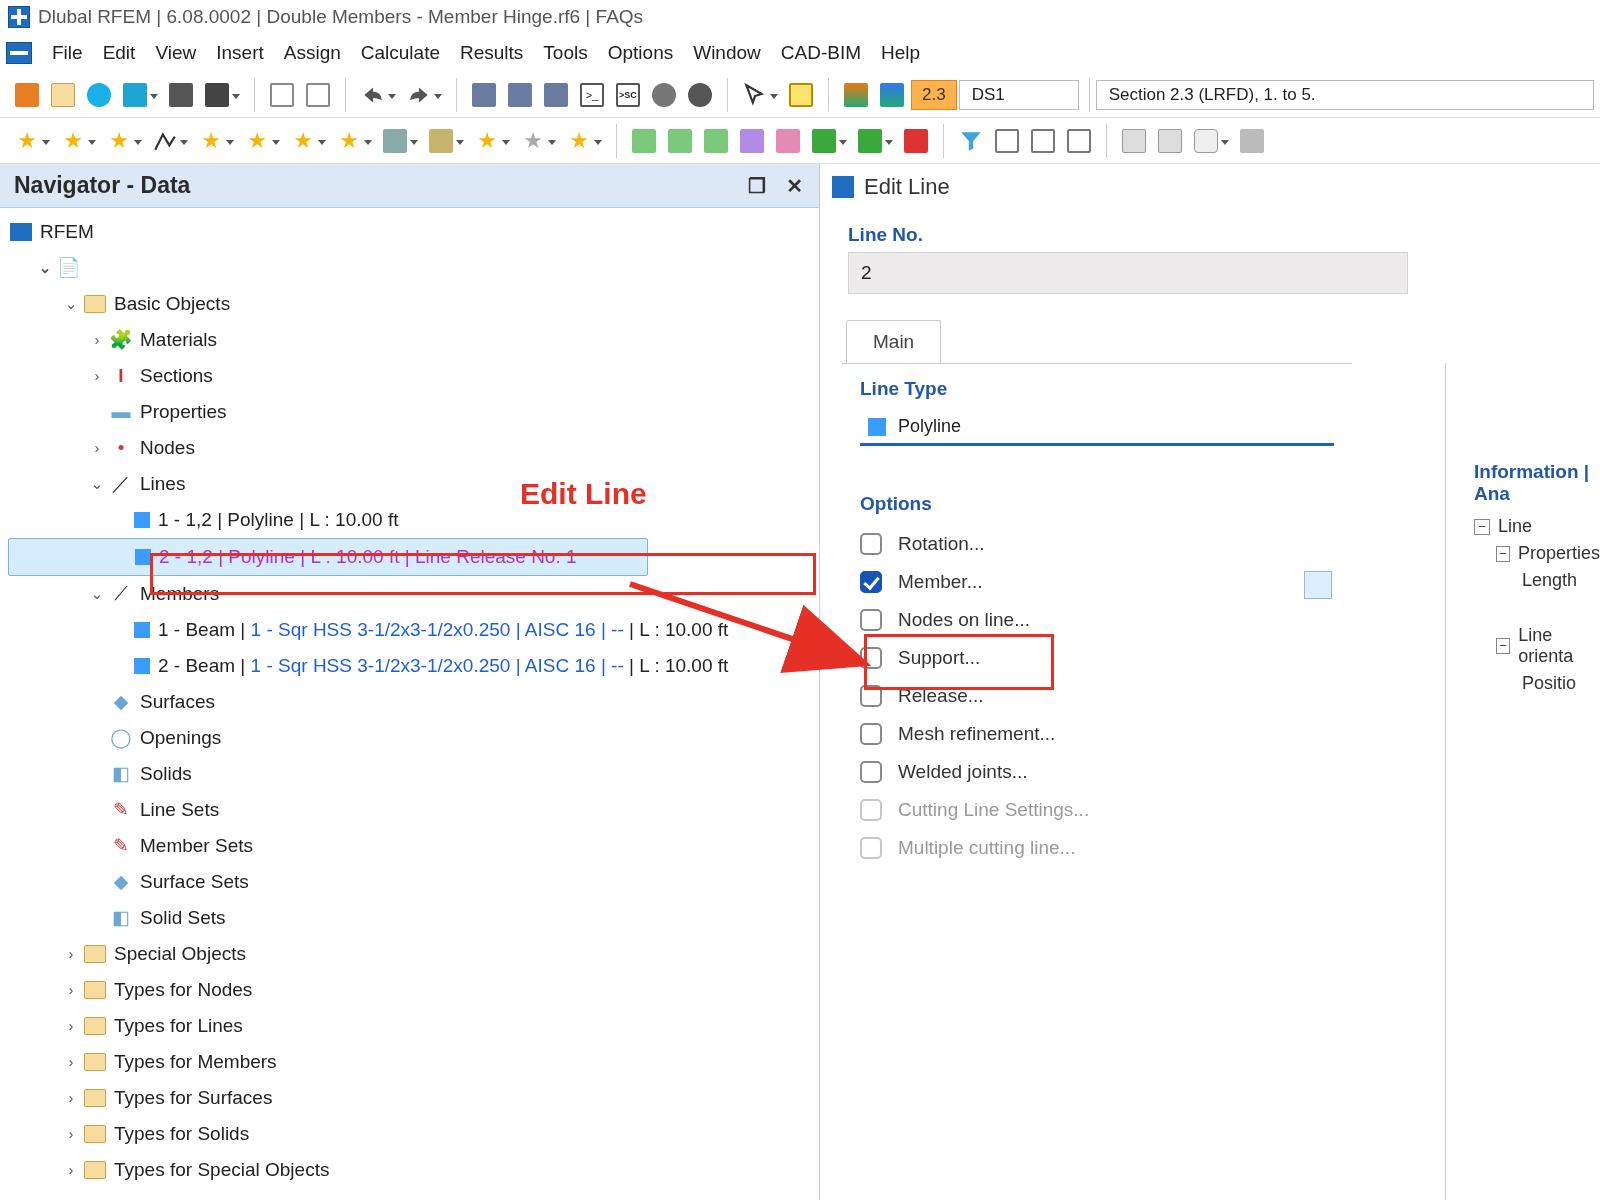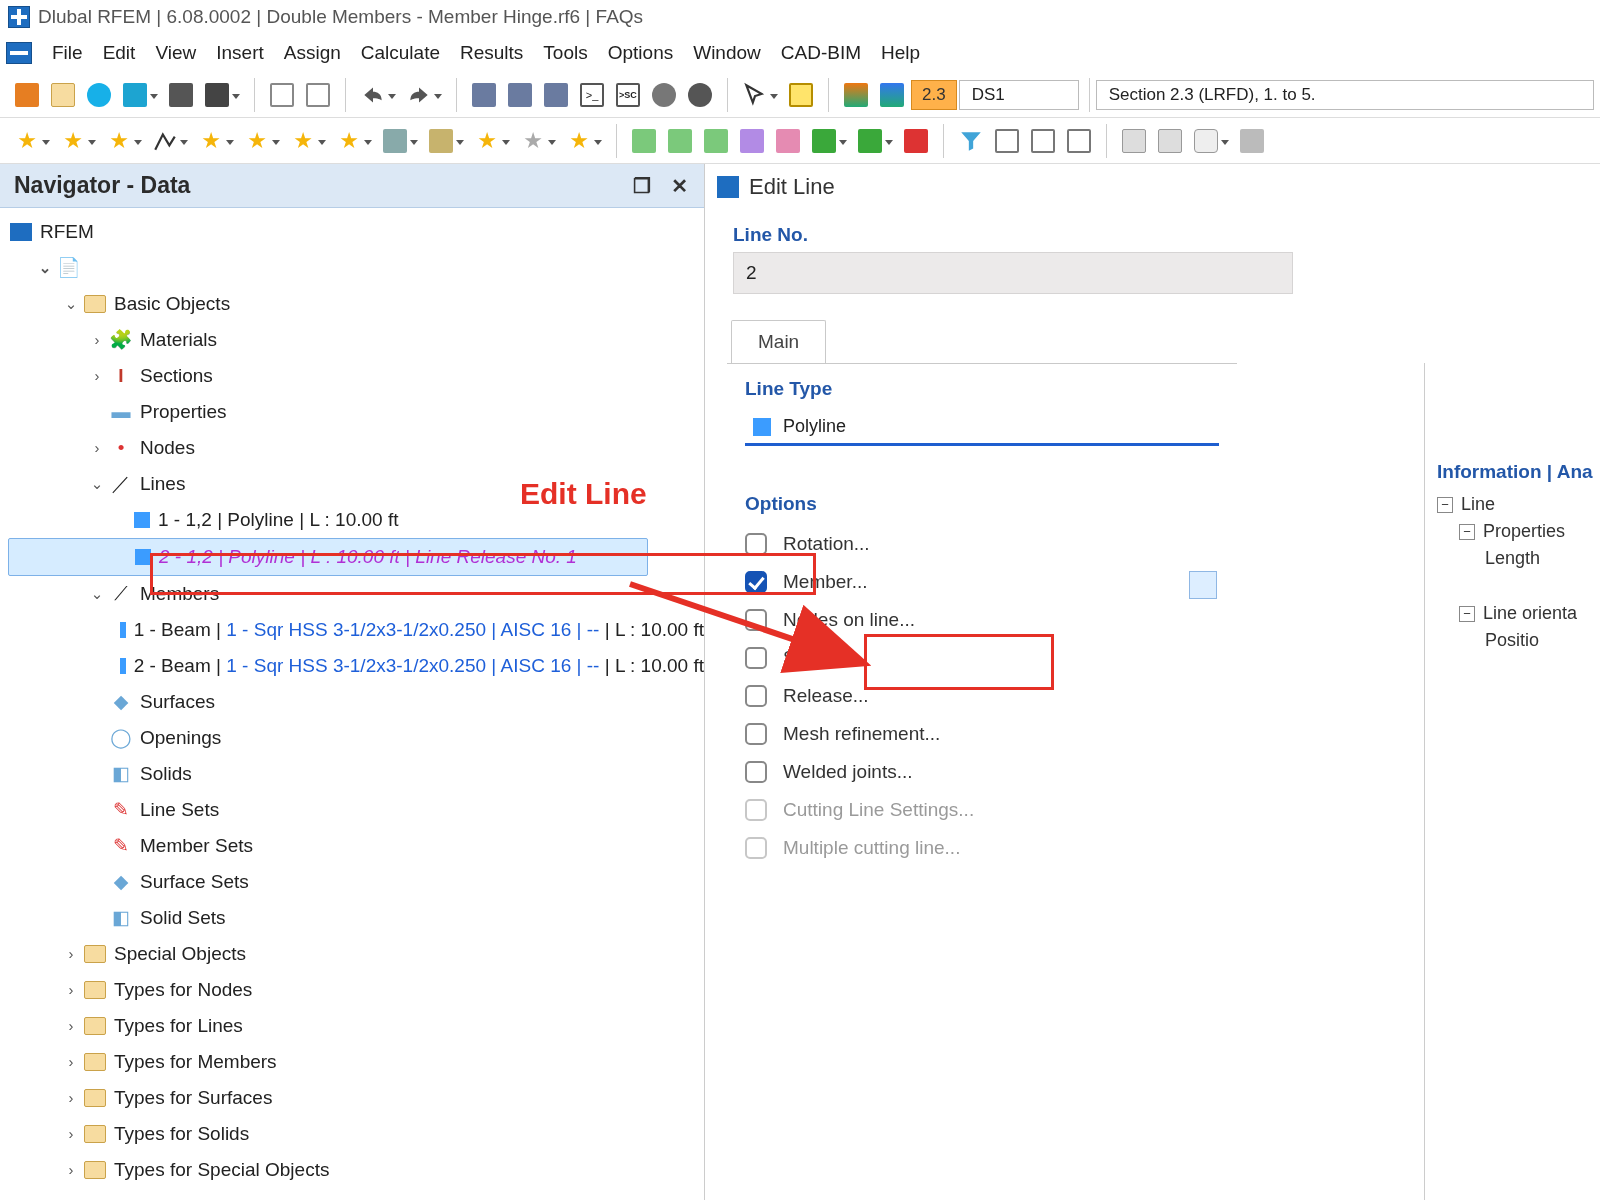--- a/index.html
+++ b/index.html
@@ -27,37 +27,37 @@
 .tbtn svg{width:26px;height:26px;}
 .badge-box{height:30px;padding:0 10px;background:#ffb14a;border:1px solid #d88a1e;display:flex;align-items:center;font-size:17px;color:#333;}
 .combo{height:30px;padding:0 10px 0 12px;border:1px solid #bbb;background:#fff;display:flex;align-items:center;font-size:17px;min-width:120px;}
 .section-combo{height:30px;padding:0 12px;border:1px solid #bbb;display:flex;align-items:center;font-size:17px;}
 
 
 .ic{width:24px;height:24px;border-radius:2px;}
 
 
 .main { display:flex; height:calc(1200px - 34px - 38px - 46px - 46px); }
-.left { width:705px; display:flex; flex-direction:column; border-right:1px solid #ccc;}
+.left { width:820px; display:flex; flex-direction:column; border-right:1px solid #ccc;}
 .right { flex:1; display:flex; flex-direction:column; background:#fff; }
 
 
 .nav-header{background:#dce8f5;display:flex;align-items:center;justify-content:space-between;height:44px;padding:0 16px 0 14px;border-bottom:1px solid #b6cde6; font-size:23px; font-weight:600; color:#2b2b2b;}
 .nav-header .icons span{margin-left:14px;font-size:20px;cursor:default;color:#333;}
 
 
 .tree{padding:6px 0 0 8px; overflow:auto; flex:1; font-size:19px; line-height:36px;}
 .tree-row{display:flex;align-items:center;white-space:nowrap;}
 .tree-row .tw{width:22px;text-align:center;color:#555;cursor:default;font-size:15px;}
 .tree-row .tw.blank{visibility:hidden;}
 .tree-row .icon{width:22px;height:22px;margin:0 8px 0 2px;display:inline-flex;align-items:center;justify-content:center;}
 .indent0{padding-left:0;} .indent1{padding-left:26px;} .indent2{padding-left:52px;}
 .indent3{padding-left:78px;} .indent4{padding-left:104px;}
 .tree-row.bold{font-weight:700;}
-.tree-row.selected-box{border:1px solid #7db1e8;background:#d6ecff;border-radius:2px;font-style:italic;}
+.tree-row.selected-box{border:1px solid #7db1e8;background:#d6ecff;border-radius:2px;}
 .tree-row .sq{width:16px;height:16px;background:#3b9cff;margin-right:8px;}
 .link{color:#1e5fd9;}
 .folder{width:22px;height:18px;background:#f7dca0;border:1px solid #caa24a;border-radius:2px;}
 
 
 .redbox{position:absolute;border:3px solid #e53026;pointer-events:none;}
 .edit-line-label{position:absolute;color:#e53026;font-weight:700;font-size:30px;}
 
 
 .r-title{display:flex;align-items:center;height:46px;padding:0 12px;font-size:22px;color:#333;font-weight:500;}
@@ -75,21 +75,21 @@
 .options{margin:24px 0 0 22px;width:510px;border-top:1px dotted transparent;}
 .opt-row{display:flex;padding:8px 18px;font-size:19px;color:#333;}
 .opt-row.disabled{color:#9a9a9a;}
 .chk{width:22px;height:22px;border:2px solid #888;border-radius:5px;margin-right:16px;background:#fff;position:relative;}
 .chk.checked{background:#1553b5;border-color:#1553b5;}
 .chk.checked::after{content:"";position:absolute;left:5px;top:1px;width:6px;height:12px;border:solid #fff;border-width:0 3px 3px 0;transform:rotate(40deg);}
 .chk.disabled{border-color:#c7c7c7;}
 .edit-ic{width:28px;height:28px;border:1px solid #8fb7e4;background:#def;position:absolute;right:20px;}
 
 
-.info-col{width:176px;border-left:1px solid #ccc;padding:0 0 0 12px;}
+.info-col{width:155px;border-left:1px solid #ccc;padding:0 0 0 28px;}
 .info-h{color:#2357a8;font-weight:700;font-size:19px;padding:10px 0 8px 0;}
 .info-row{display:flex;align-items:center;font-size:18px;color:#333;padding:3px 0;}
 .info-row .pm{width:16px;height:16px;border:1px solid #888;margin-right:8px;font-size:13px;line-height:13px;text-align:center;}
 
 .right-wrap{display:flex;flex:1;gap:32px;}
 .right-main{flex:1;position:relative;}
 
 svg.arrow{position:absolute;pointer-events:none;}
 </style>
 </head>

